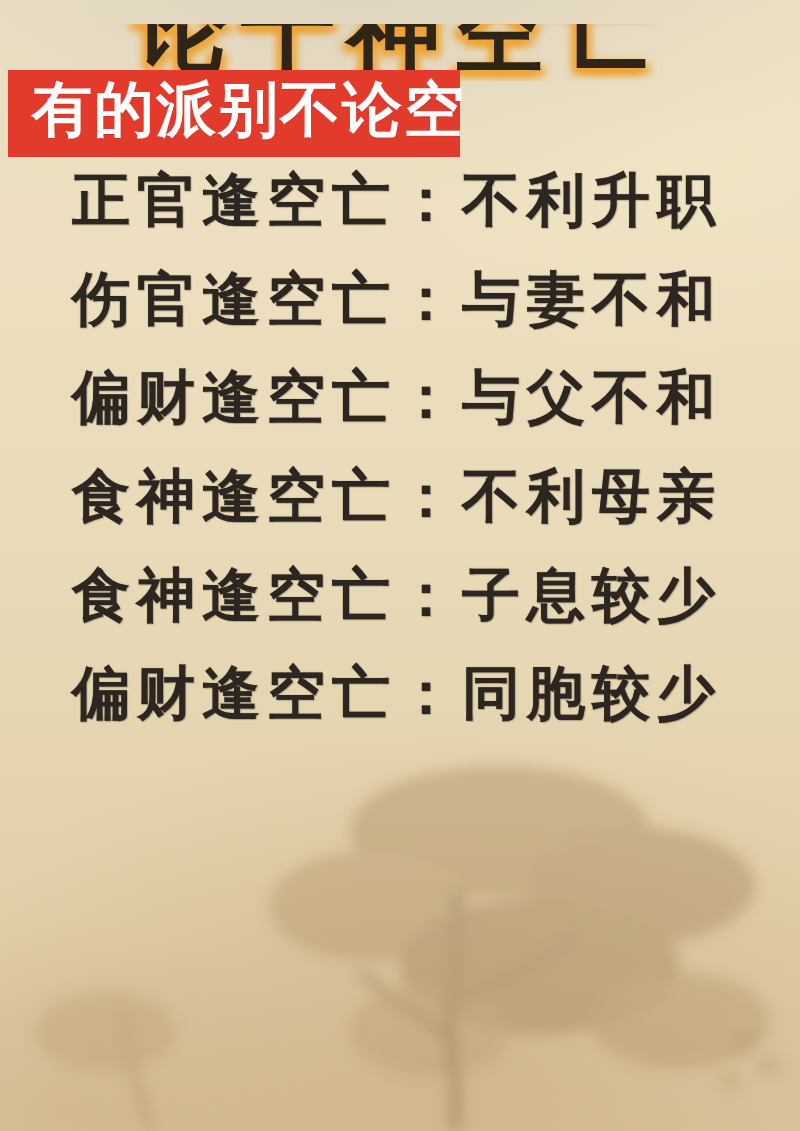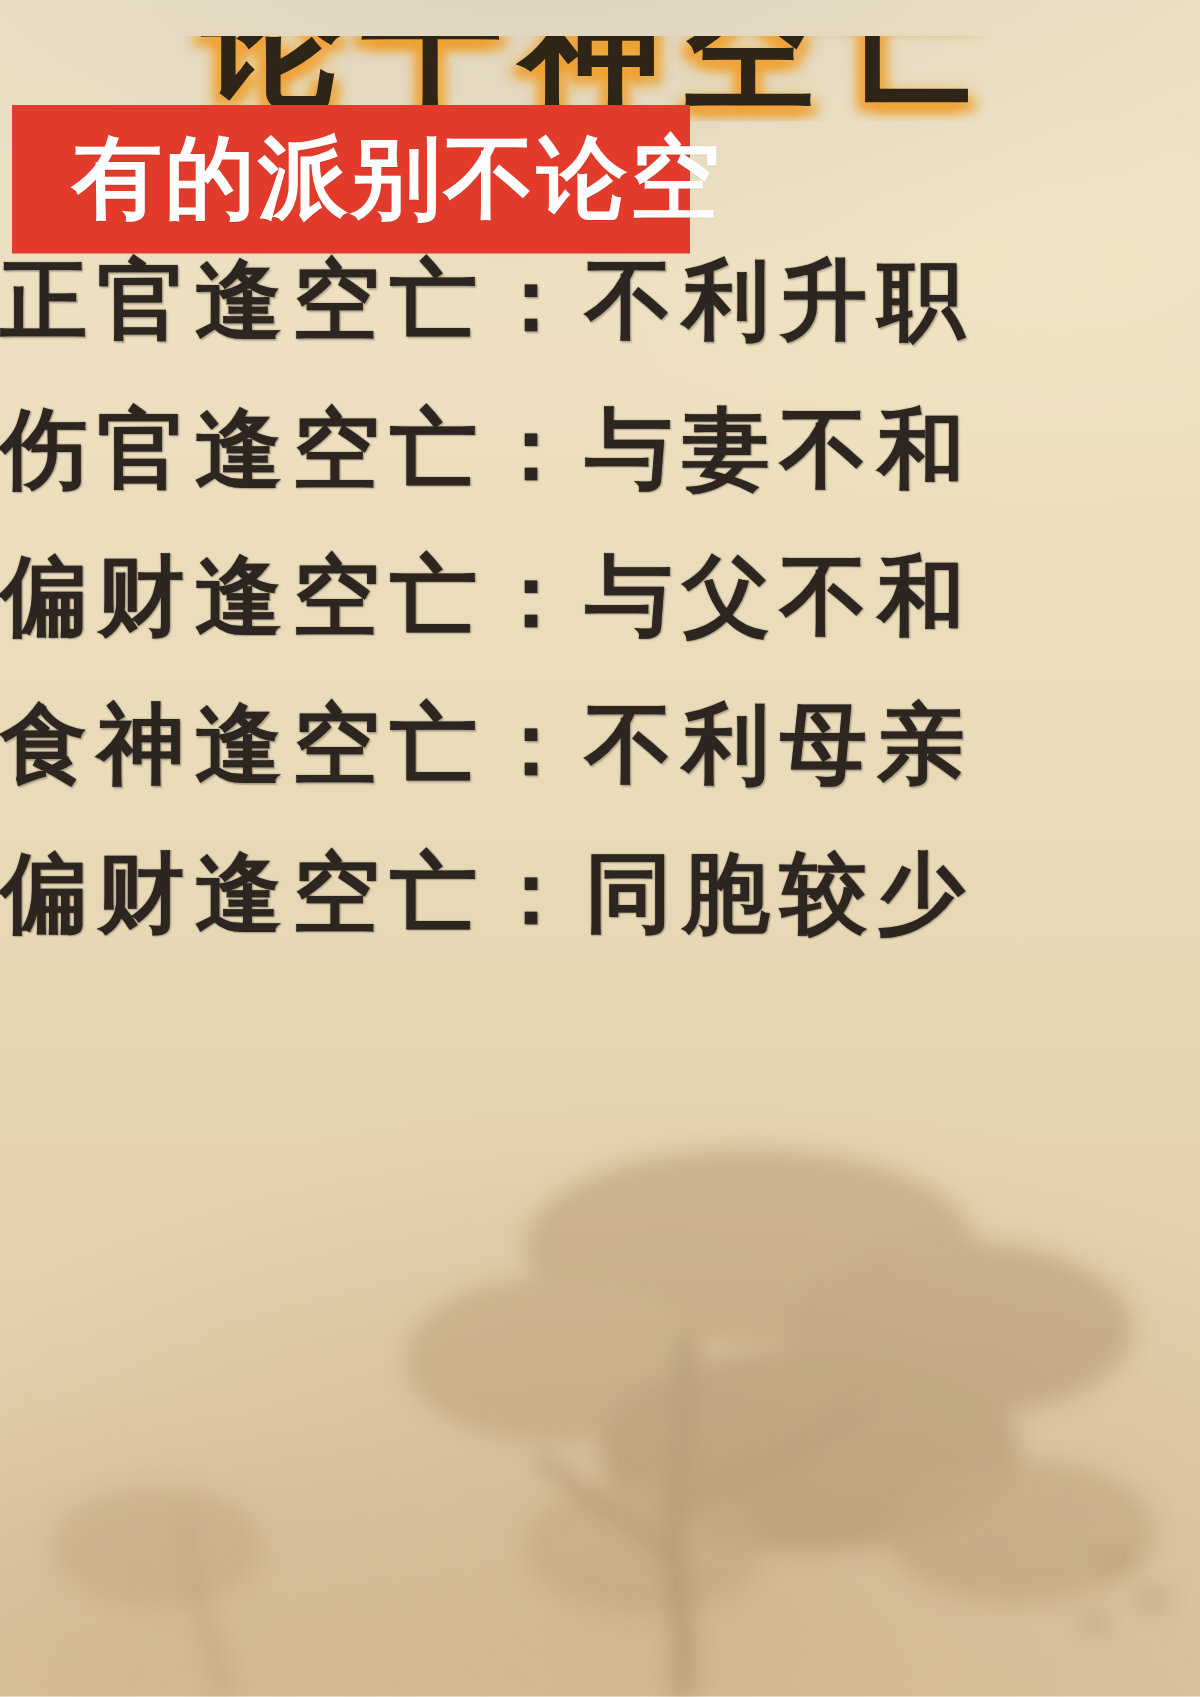--- a/index.html
+++ b/index.html
@@ -44,41 +44,42 @@
     text-shadow:
       -5px 6px 7px rgba(238,160,48,0.95),
        5px 6px 7px rgba(238,160,48,0.80),
        0 3px 12px rgba(244,178,66,0.90);
     white-space: nowrap;
   }
 
   
   .banner {
     position: absolute; left: 8px; top: 70px;
-    width: 452px; height: 99px;
+    width: 452px; height: 87px;
     background: #e23b2c;
-    display: flex; align-items: center;
-    padding-left: 40px; box-sizing: border-box;
+    display: flex; align-items: flex-start;
+    padding-left: 24px; box-sizing: border-box;
   }
   .banner-text {
     color: #ffffff;
     font-size: 60px; font-weight: 900;
     letter-spacing: 2px;
     white-space: nowrap;
     text-shadow: 0 1px 0 rgba(0,0,0,0.08);
   }
 
   
   .rows {
     position: absolute; top: 152px; left: 0; right: 0; bottom: 0;
     display: flex; flex-direction: column;
   }
   .row {
     height: 98.6px;
     display: flex; align-items: center;
+    padding-left: 72px;
     font-family: "Liberation Serif", "DejaVu Serif", serif;
     font-size: 58px; font-weight: 700;
     letter-spacing: 7px;
     color: #2d2620;
     text-shadow: 0 0 1px rgba(45,38,32,0.65), 1px 1px 1px rgba(45,38,32,0.25);
     white-space: nowrap;
   }
 </style>
 </head>
 <body>
@@ -115,16 +116,17 @@
 
   <div class="banner">
     <span class="banner-text">有的派别不论空</span>
   </div>
 
   <div class="rows">
     <div class="row">正官逢空亡：不利升职</div>
     <div class="row">伤官逢空亡：与妻不和</div>
     <div class="row">偏财逢空亡：与父不和</div>
     <div class="row">食神逢空亡：不利母亲</div>
+    <div class="row">食神逢空亡：子息较少</div>
     <div class="row">偏财逢空亡：同胞较少</div>
   </div>
 
 </div>
 
 </body></html>

